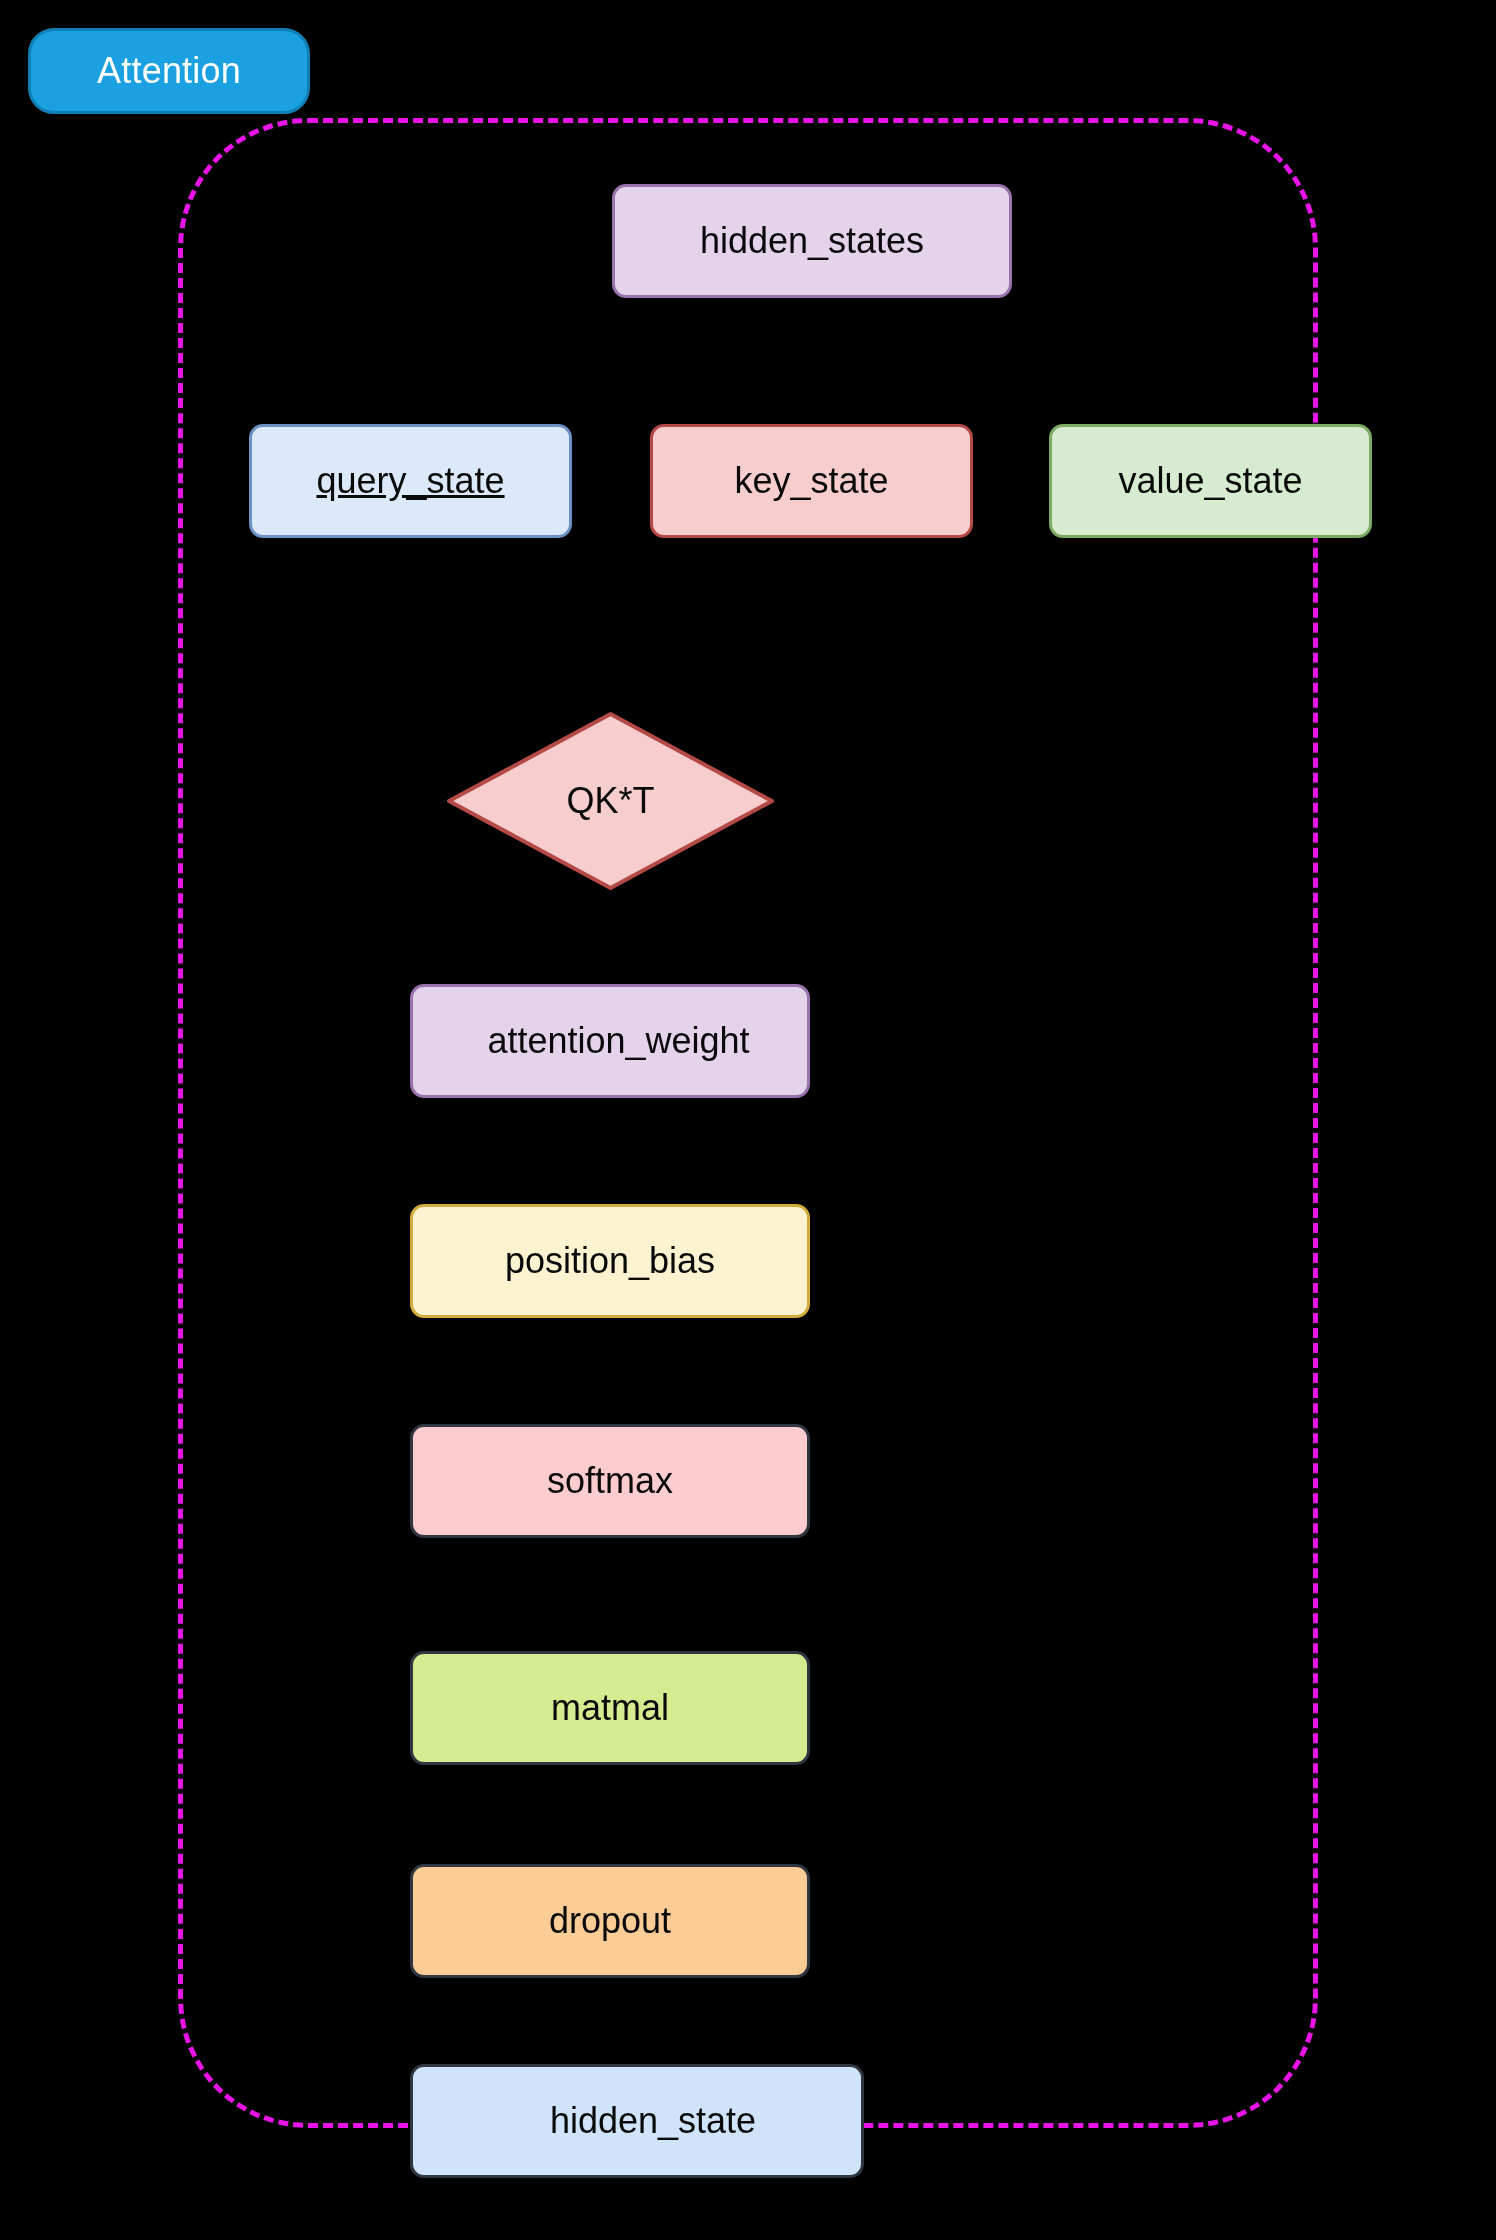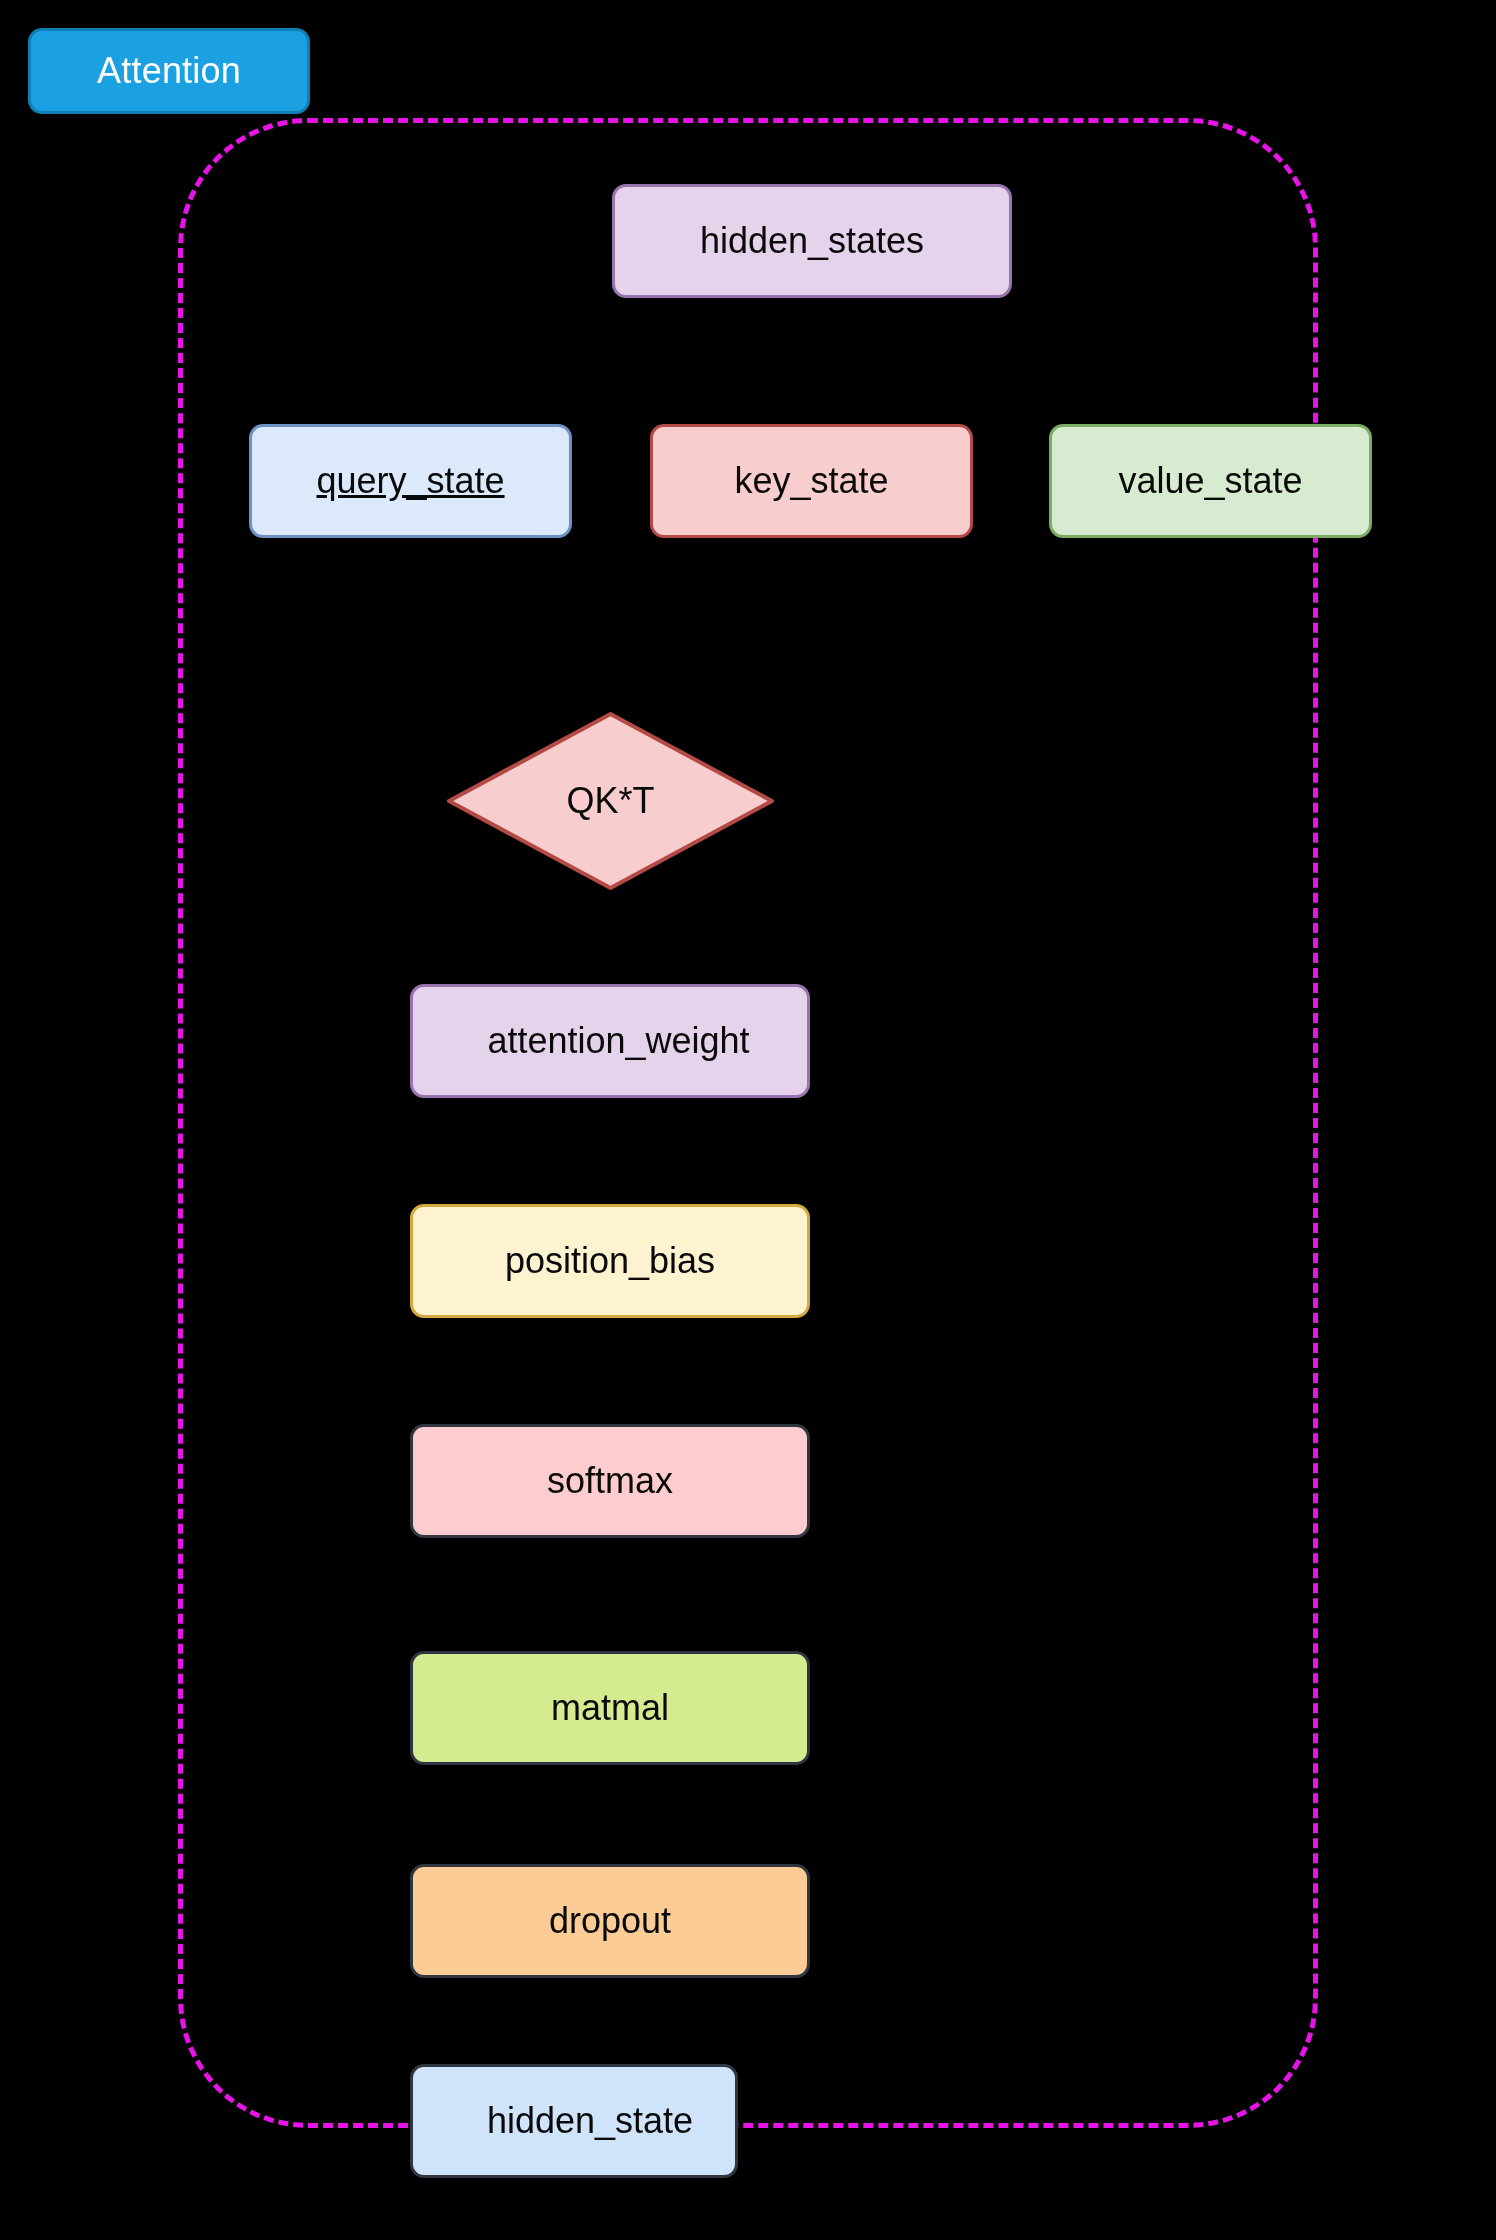--- a/index.html
+++ b/index.html
@@ -34,21 +34,21 @@
 
   
   .subgraph-title {
     position: absolute;
     left: 28px;
     top: 28px;
     width: 282px;
     height: 86px;
     background: #1ba1e2;
     border: 3px solid #0f7fb5;
-    border-radius: 14px;
+    border-radius: 26px;
     box-sizing: border-box;
     display: flex;
     align-items: center;
     justify-content: center;
     color: #ffffff;
     font-size: 36px;
     letter-spacing: 0.2px;
   }
 
   
@@ -136,17 +136,17 @@
   </div>
 
   <div class="node" style="left: 410px; top: 1627px; width: 400px; height: 114px; background: rgb(213, 235, 143); border-color: rgb(47, 54, 64); color: rgb(10, 10, 10);">
     <span>matmal</span>
   </div>
 
   <div class="node" style="left: 410px; top: 1840px; width: 400px; height: 114px; background: rgb(251, 204, 150); border-color: rgb(47, 54, 64); color: rgb(10, 10, 10);">
     <span>dropout</span>
   </div>
 
-  <div class="node" style="left: 410px; top: 2040px; width: 328px; height: 114px; background: rgb(207, 228, 251); border-color: rgb(47, 54, 64); color: rgb(10, 10, 10); padding-left: 32px;">
+  <div class="node" style="left: 410px; top: 2040px; width: 454px; height: 114px; background: rgb(207, 228, 251); border-color: rgb(47, 54, 64); color: rgb(10, 10, 10); padding-left: 32px;">
     <span>hidden_state</span>
   </div>
 
 </div>
 
 </body></html>

